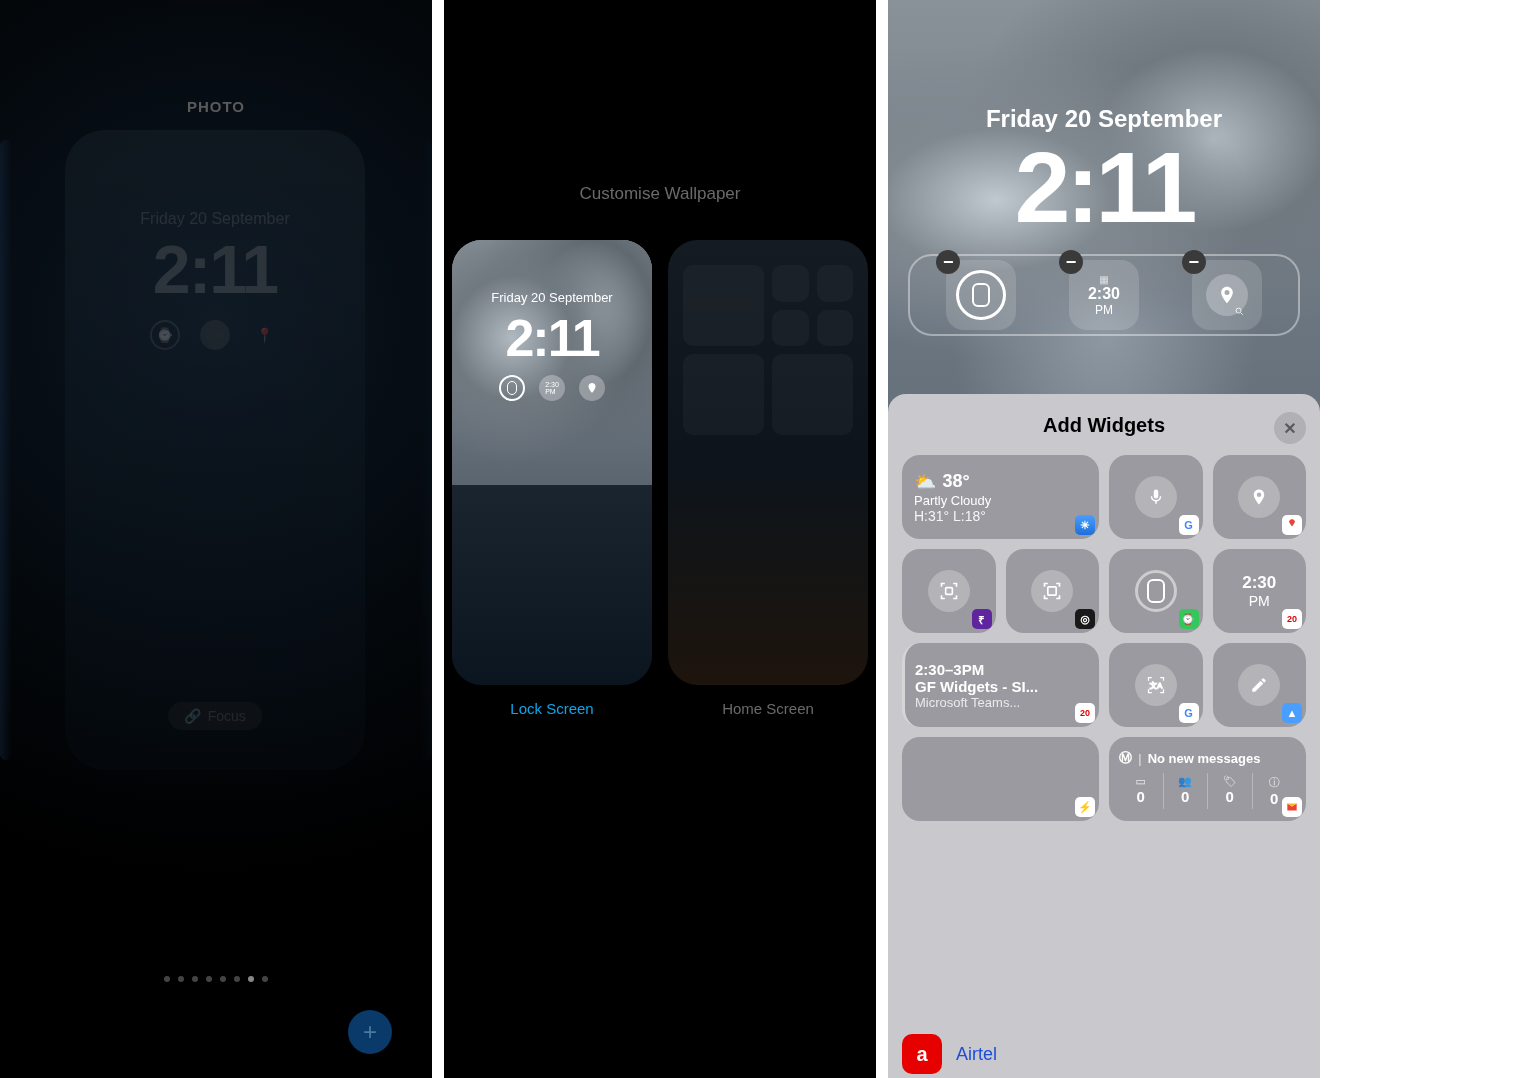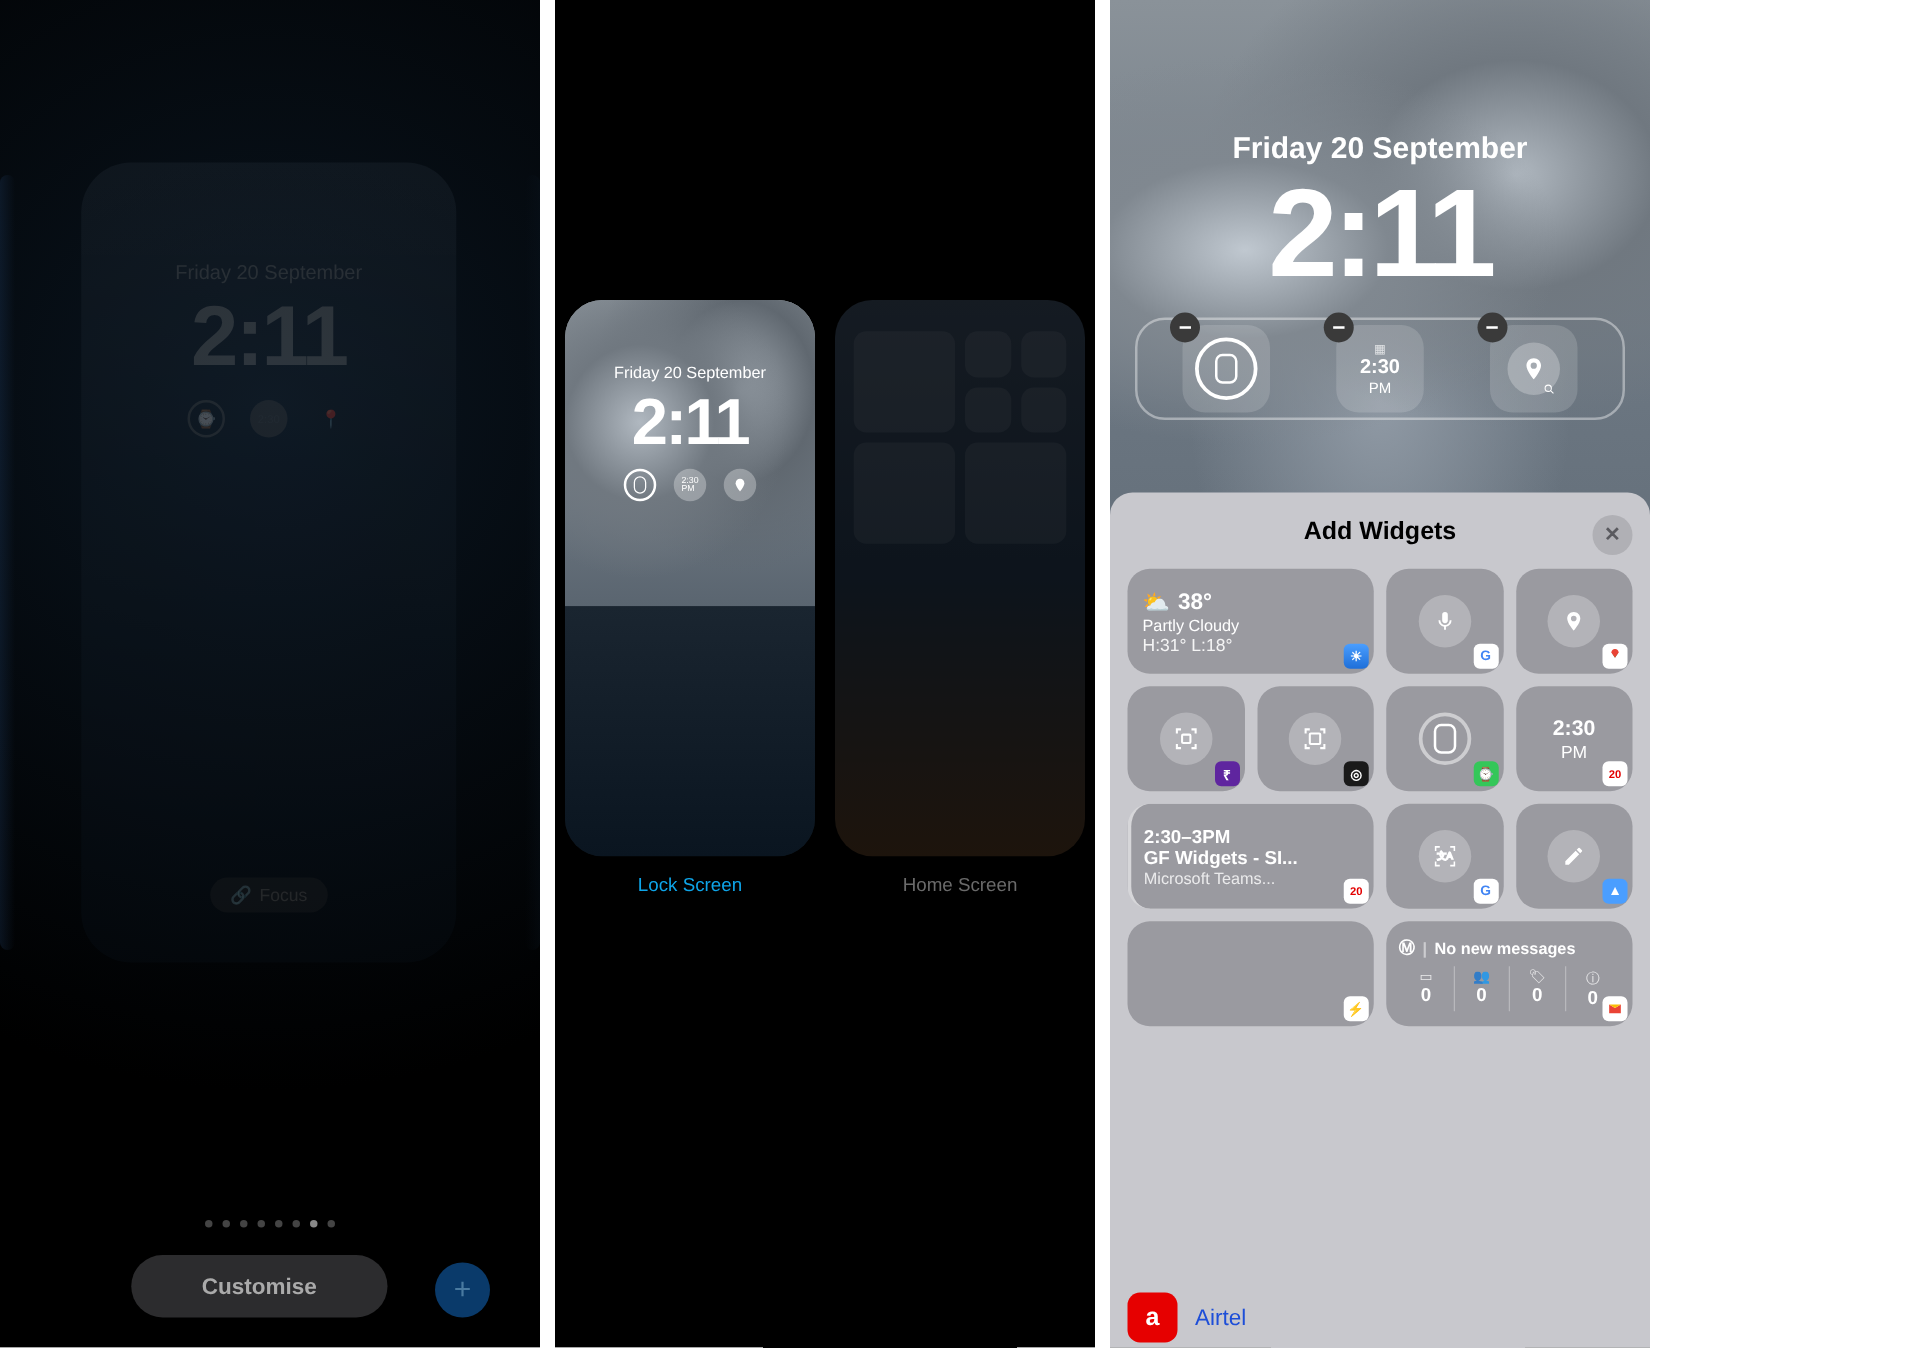--- a/index.html
+++ b/index.html
@@ -87,20 +87,21 @@
 .p3-airtel{position:absolute;bottom:4px;left:14px;right:14px;display:flex;align-items:center;gap:14px}
 .p3-airtel-logo{width:40px;height:40px;background:#e60000;border-radius:10px;display:flex;align-items:center;justify-content:center;color:#fff;font-size:20px;font-weight:700}
 .p3-airtel-text{font-size:18px;font-weight:500;color:#1d4ed8}
 svg{display:block}
 </style>
 </head>
 <body>
 
 <div class="panel panel1">
   <div class="p1-wrap">
+    <div class="p1-title">PHOTO</div>
     <div class="p1-edge left"></div>
     <div class="p1-edge right"></div>
     <div class="p1-phone">
       <div class="p1-date">Friday 20 September</div>
       <div class="p1-time">2:11</div>
       <div class="p1-widgets">
         <div class="p1-widget">⌚</div>
         <div class="p1-widget" style="border:none;background:#555;font-size:9px;line-height:1">2:30</div>
         <div class="p1-widget" style="border:none">📍</div>
       </div>
@@ -112,29 +113,27 @@
     <div class="p1-dots">
       <div class="p1-dot"></div>
       <div class="p1-dot"></div>
       <div class="p1-dot"></div>
       <div class="p1-dot"></div>
       <div class="p1-dot"></div>
       <div class="p1-dot"></div>
       <div class="p1-dot active"></div>
       <div class="p1-dot"></div>
     </div>
-    <div class="p1-btn">
-      <span>Customise</span>
-    </div>
     <div class="p1-add">+</div>
   </div>
 </div>
 
 <div class="panel panel2">
   <div class="p2-wrap">
+    <div class="p2-title">Customise Wallpaper</div>
     <div class="p2-phones">
       <div class="p2-phone lock">
         <div class="p2-clouds"></div>
         <div class="p2-ground"></div>
         <div class="p2-date">Friday 20 September</div>
         <div class="p2-time">2:11</div>
         <div class="p2-widgets">
           <div class="p2-widget">
               <span class="p3-watch" style="width:10px;height:14px;border-width:1.5px"></span>
             </div>

